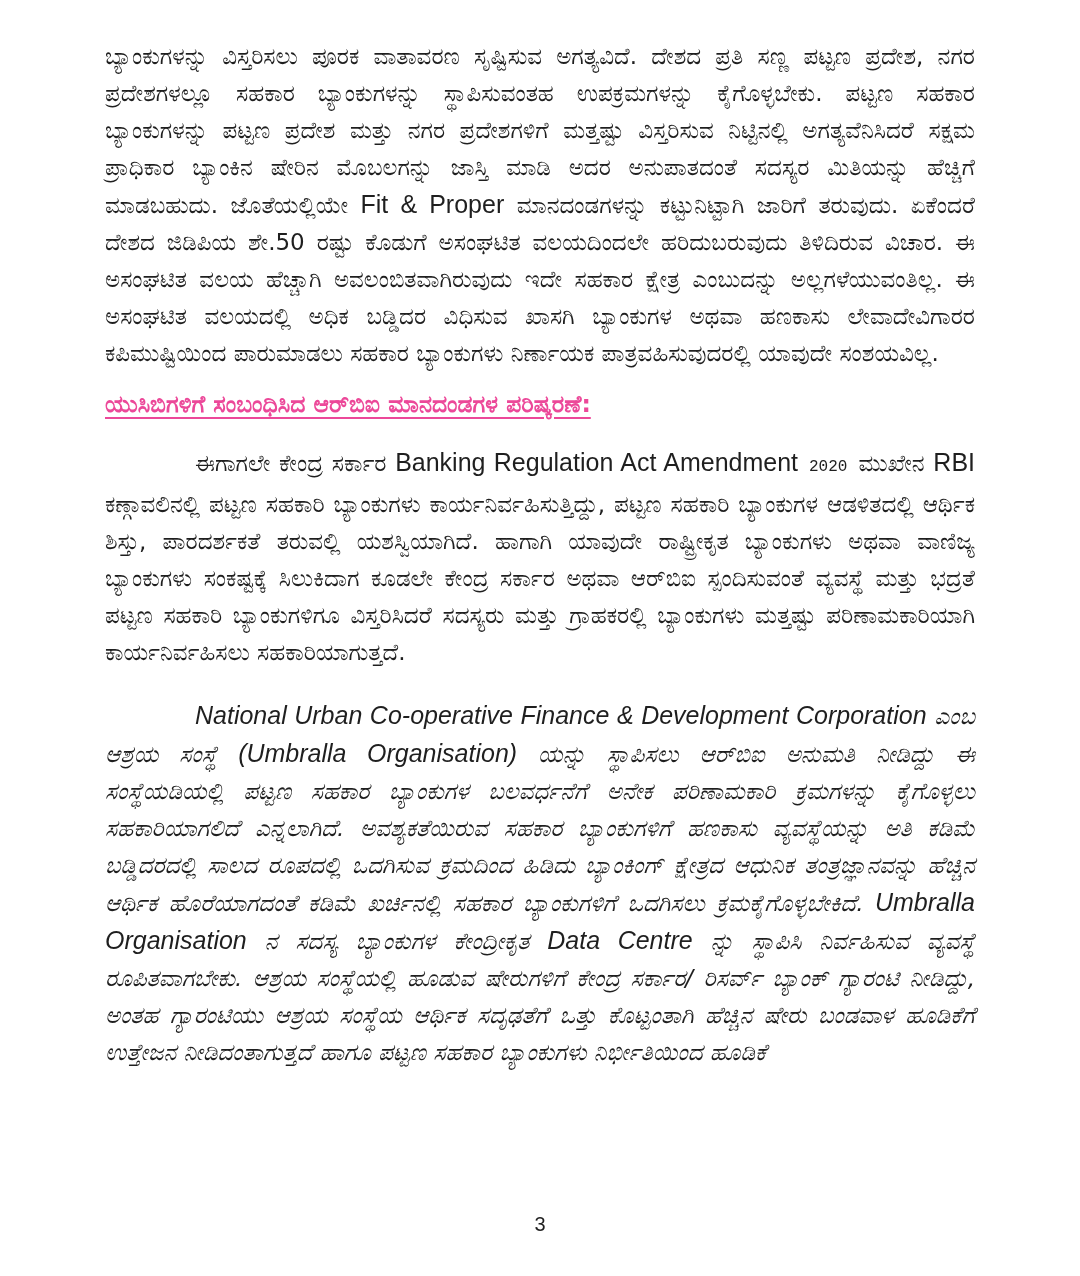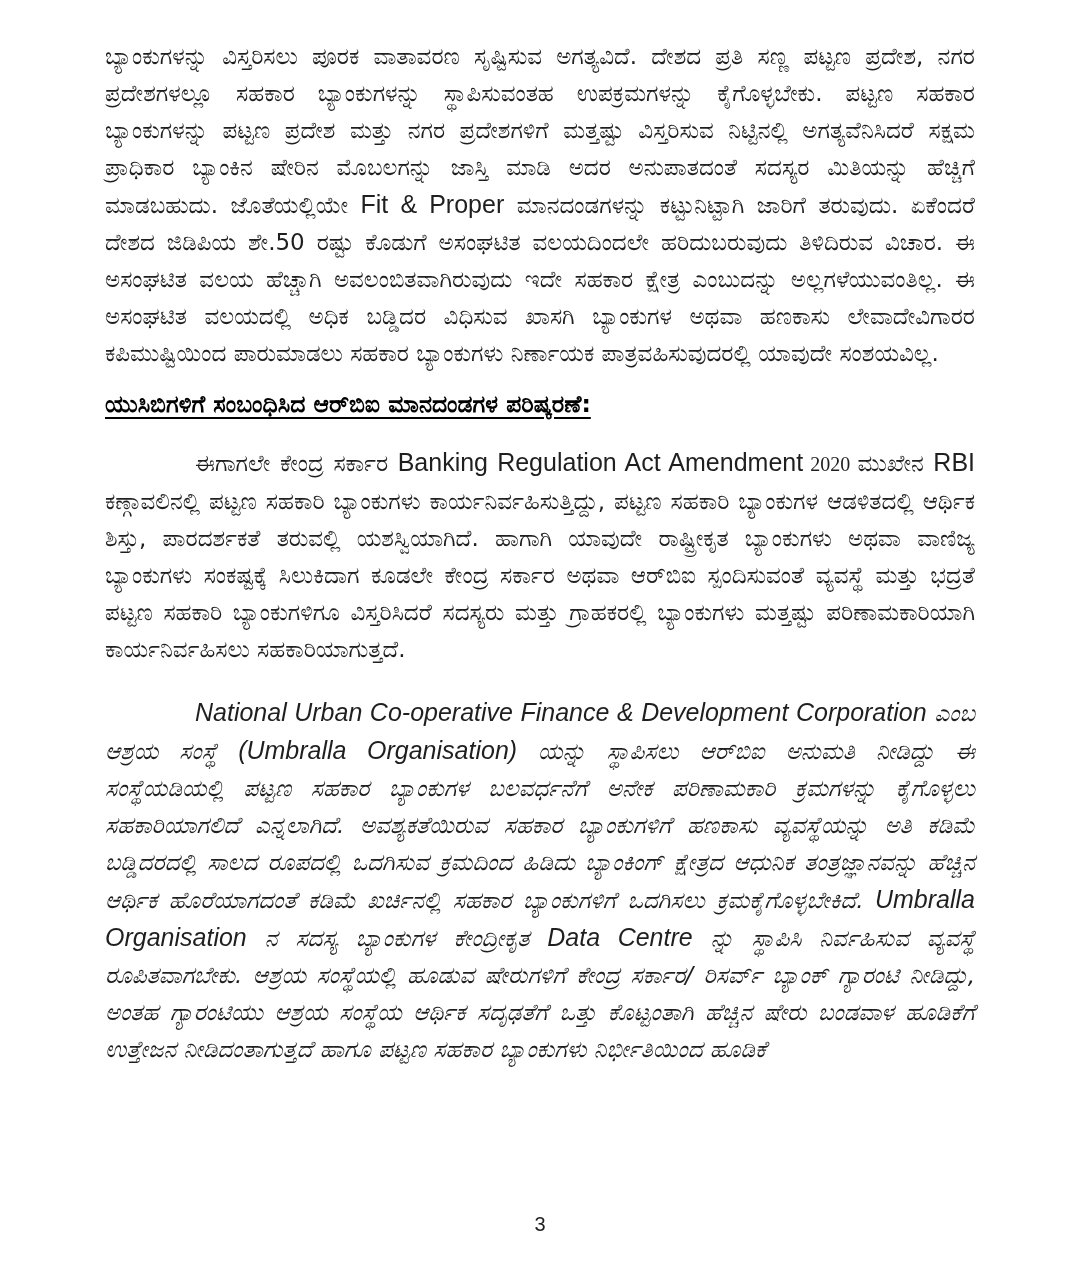--- a/index.html
+++ b/index.html
@@ -36,32 +36,32 @@
   p.body-para + p.body-para {
     margin-top: 26px;
     font-style: italic;
   }
   h2.heading {
     font-size: 23.5px;
     font-weight: bold;
     text-decoration: underline;
     text-underline-offset: 5px;
     margin: 18px 0 26px 0;
-    color: #000000;
+    color: #ec4899;
   }
   .seg-kn {
     font-family: "DejaVu Sans", sans-serif;
   }
   .seg-en {
     font-family: "Liberation Sans", sans-serif;
     font-size: 25px;
   }
   .seg-num {
-    font-family: Liberation Serif, serif;
-    font-size: 20px;
+    font-family: Liberation Mono, monospace;
+    font-size: 16px;
   }
   .page-number {
     position: absolute;
     bottom: 40px;
     left: 0;
     width: 100%;
     text-align: center;
     font-family: "Liberation Sans", sans-serif;
     font-size: 20px;
     color: #1f1f1f;

